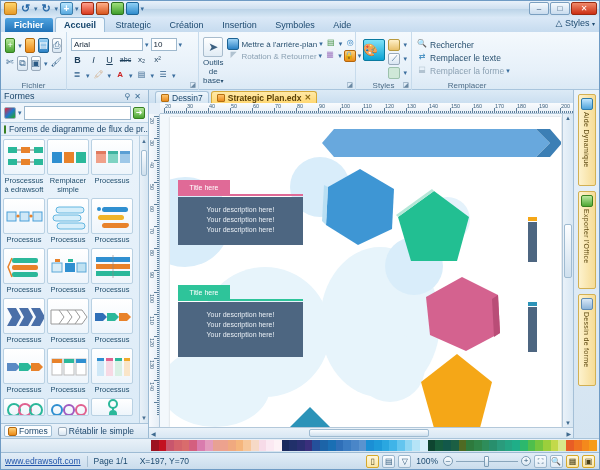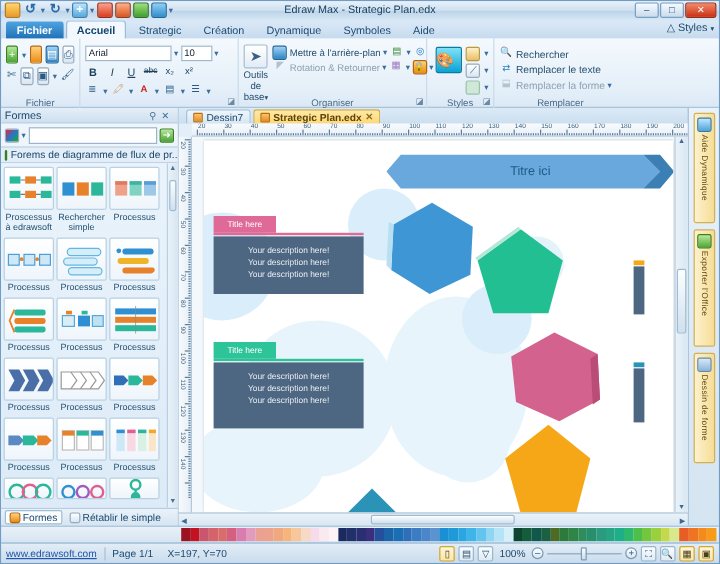--- a/index.html
+++ b/index.html
@@ -230,34 +230,33 @@
       <span class="qicon arrow">↻</span>
       <span class="dropcaret">▾</span>
       <span class="qicon plus">+</span>
       <span class="dropcaret">▾</span>
       <span class="qicon red"></span>
       <span class="qicon" style="background:linear-gradient(180deg,#ffb08a,#d8561f);border-color:#9c3a11"></span>
       <span class="qicon green"></span>
       <span class="qicon blue"></span>
       <span class="dropcaret">▾</span>
     </div>
-    <div class="wintitle">Edraw Max - Strategic Plan.edx</div>
     <div class="winbtns">
       <div class="wb">–</div>
       <div class="wb">□</div>
       <div class="wb close">✕</div>
     </div>
   </div>
 
   <div class="tabstrip">
     <span class="rtab file">Fichier</span>
     <span class="rtab active">Accueil</span>
     <span class="rtab">Strategic</span>
     <span class="rtab">Création</span>
-    <span class="rtab">Dynamique</span>
+    <span class="rtab">Insertion</span>
     <span class="rtab">Symboles</span>
     <span class="rtab">Aide</span>
     <span class="styles-right">△ <span>Styles</span> <span style="font-size:6px">▾</span></span>
   </div>
 
   <div class="ribbon">
 
     <div class="rgroup" style="width:66px">
       <div class="btnrow" style="margin-top:4px">
         <span class="ico g">+</span>
@@ -325,21 +324,20 @@
             <span class="ico sm flat" style="color:#b0c2d0">◤</span>
             <span>Rotation &amp; Retourner</span>
             <span class="dropcaret">▾</span>
             <span class="ico sm flat" style="color:#a07ac0">▦</span>
             <span class="dropcaret">▾</span>
             <span class="ico sm o">🔒</span>
             <span class="dropcaret">▾</span>
           </div>
         </div>
       </div>
-      <div class="glabel">Organiser</div>
       <div class="gdialog">◪</div>
     </div>
 
     <div class="rgroup" style="width:56px">
       <div style="display:flex;gap:3px;margin-top:5px;padding-left:2px">
         <div class="bigico styl">🎨</div>
         <div>
           <div class="btnrow" style="margin-bottom:2px">
             <span class="ico sm" style="background:linear-gradient(180deg,#fff0c8,#e8c06a);border-color:#b99a3e"></span>
             <span class="dropcaret">▾</span>
@@ -417,21 +415,21 @@
             <div class="slabel">Proscessus à edrawsoft</div>
           </div>
           <div class="scell">
             <div class="sthumb">
               <svg width="42" height="36" viewBox="0 0 42 36">
                   <rect x="4" y="12" width="10" height="11" fill="#2f8fd0"></rect>
                   <rect x="16" y="12" width="10" height="11" fill="#e8822a"></rect>
                   <rect x="28" y="12" width="10" height="11" fill="#2bb89a"></rect>
                 </svg>
             </div>
-            <div class="slabel">Rechercher simple</div>
+            <div class="slabel">Remplacer simple</div>
           </div>
           <div class="scell">
             <div class="sthumb">
               <svg width="42" height="36" viewBox="0 0 42 36">
                   <rect x="4" y="11" width="10" height="12" fill="#f0a18a"></rect>
                   <rect x="16" y="11" width="10" height="12" fill="#7fd3c2"></rect>
                   <rect x="28" y="11" width="10" height="12" fill="#9ec8e8"></rect>
                   <rect x="4" y="11" width="10" height="3" fill="#e07a5f"></rect>
                   <rect x="16" y="11" width="10" height="3" fill="#3fb3a0"></rect>
                   <rect x="28" y="11" width="10" height="3" fill="#5a9fd4"></rect>
@@ -1042,21 +1040,20 @@
             <div class="blob2" style="left:150px;top:130px;width:120px;height:150px"></div>
             <div class="blob" style="left:215px;top:120px;width:58px;height:58px"></div>
             <div class="blob2" style="left:185px;top:215px;width:70px;height:70px"></div>
             <div class="blob" style="left:255px;top:80px;width:45px;height:45px;background:#e4f2fb"></div>
             <div class="blob2" style="left:-10px;top:230px;width:110px;height:80px"></div>
 
             <svg class="banner" style="left:152px;top:10px;width:240px;height:32px" viewBox="0 0 240 32">
               <path d="M0 16 L12 2 L214 2 L228 16 L214 30 L12 30 Z" fill="#68a8dd"></path>
               <path d="M214 2 L228 16 L214 30 L228 30 L240 16 L228 2 Z" fill="#3c7fb5"></path>
             </svg>
-            <div class="banner" style="left:152px;top:10px;width:240px;height:32px;font-size:10.5px;color:#1f5a87">Titre  ici</div>
 
             <div class="card-title" style="left:8px;top:63px;width:52px;height:14px;background:#e06a97;padding-left:0;justify-content:center">Title here</div>
             <div class="card-underline" style="left:8px;top:77px;width:125px;background:#e06a97"></div>
             <div class="card-body" style="left:8px;top:80px;width:125px;height:48px;background:#4d6681">
               <div>Your description here!</div>
               <div>Your description here!</div>
               <div>Your description here!</div>
             </div>
 
             <div class="card-title" style="left:8px;top:168px;width:52px;height:14px;background:#2ec49a;padding-left:0;justify-content:center">Title here</div>

